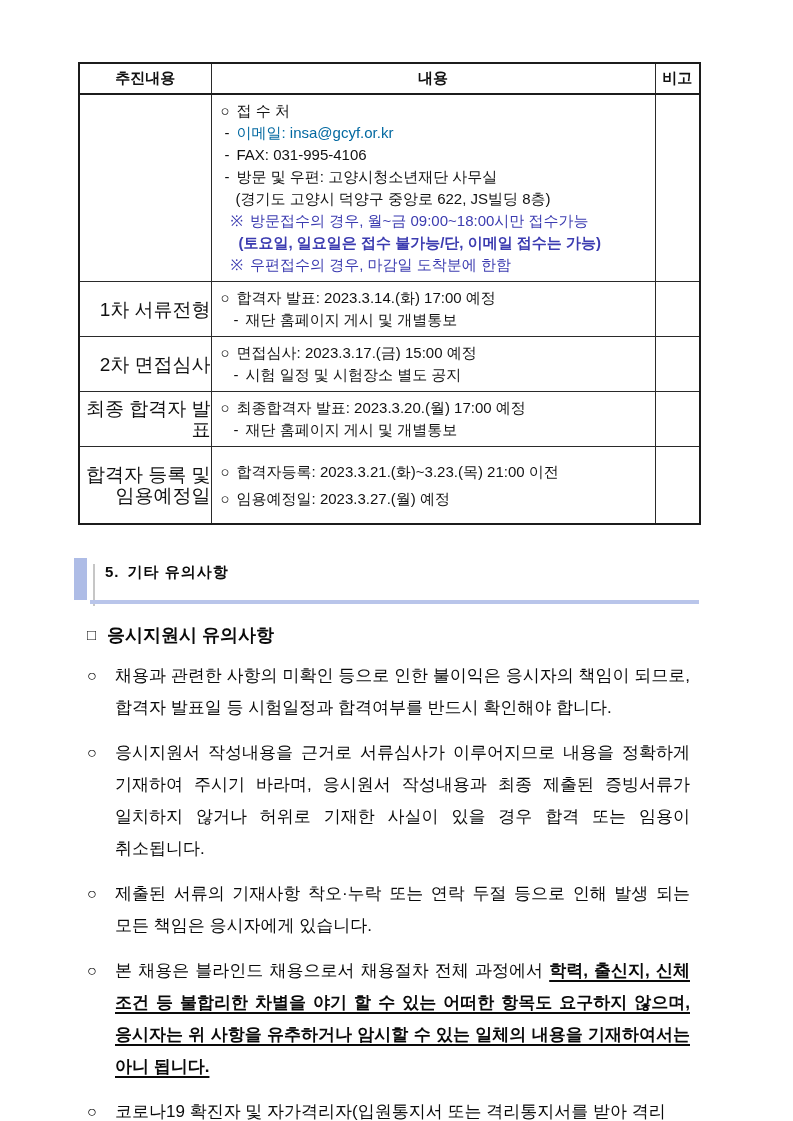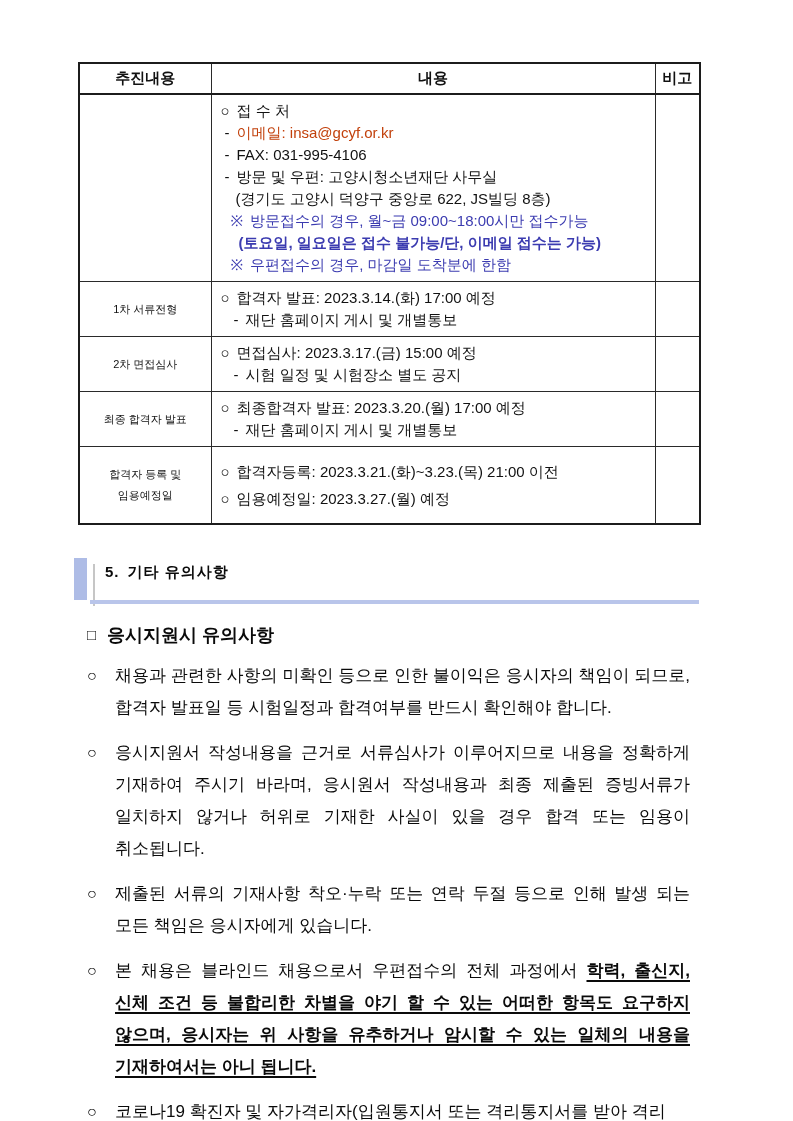--- a/index.html
+++ b/index.html
@@ -17,22 +17,22 @@
     margin:62px 0 0 78px; width:621px;
     border:2px solid #1c1c1c;
   }
   col.c1{width:132px} col.c2{width:444px} col.c3{width:45px}
   .schedule th, .schedule td { border:1px solid #2a2a2a; }
   .schedule thead th {
     height:31px; font-size:15px; font-weight:bold; text-align:center;
     border-bottom:2px solid #1c1c1c; background:#fff;
   }
   td.label {
-    text-align:center; vertical-align:middle;
-    font-size:11px; line-height:21px; white-space:pre-line;
+    text-align:right; vertical-align:middle;
+    font-size:19px; line-height:21px; white-space:pre-line;
   }
   td.content { padding:5px 6px 5px 9px; vertical-align:middle; font-size:15px; }
   td.remark  { background:#fff; }
   .cell-line { display:flex; line-height:22px; }
   .cell-line .mk { flex:0 0 auto; margin-right:7px; }
   .cell-line .tx { flex:1 1 auto; }
   .bold { font-weight:normal; }
   .k-circle { padding-left:0; }
   .k-dash   { padding-left:4px; }
   .k-dash2  { padding-left:13px; }
@@ -104,21 +104,21 @@
     <tbody id="tbody">
         <tr>
           <td class="label"></td>
           <td class="content">
             <div class="cell-line k-circle">
               <span class="mk">○</span>
               <span class="tx">접 수 처</span>
             </div>
             <div class="cell-line k-dash">
               <span class="mk">-</span>
-              <span class="tx" style="color: #c2410c;">이메일: insa@gcyf.or.kr</span>
+              <span class="tx" style="color: #0369a1;">이메일: insa@gcyf.or.kr</span>
             </div>
             <div class="cell-line k-dash">
               <span class="mk">-</span>
               <span class="tx">FAX: 031-995-4106</span>
             </div>
             <div class="cell-line k-dash">
               <span class="mk">-</span>
               <span class="tx">방문 및 우편: 고양시청소년재단 사무실</span>
             </div>
             <div class="cell-line k-cont">
@@ -217,21 +217,21 @@
       <div class="para">
         <span class="mk">○</span>
         <span class="pbody"><span>응시지원서 작성내용을 근거로 서류심사가 이루어지므로 내용을 정확하게 기재하여 주시기 바라며, 응시원서 작성내용과 최종 제출된 증빙서류가 일치하지 않거나 허위로 기재한 사실이 있을 경우 합격 또는 임용이 취소됩니다.</span></span>
       </div>
       <div class="para">
         <span class="mk">○</span>
         <span class="pbody"><span>제출된 서류의 기재사항 착오·누락 또는 연락 두절 등으로 인해 발생 되는 모든 책임은 응시자에게 있습니다.</span></span>
       </div>
       <div class="para">
         <span class="mk">○</span>
-        <span class="pbody"><span>본 채용은 블라인드 채용으로서 우편접수의 전체 과정에서 </span><span class="bu">학력, 출신지, 신체 조건 등 불합리한 차별을 야기 할 수 있는 어떠한 항목도 요구하지 않으며, 응시자는 위 사항을 유추하거나 암시할 수 있는 일체의 내용을 기재하여서는 아니 됩니다.</span></span>
+        <span class="pbody"><span>본 채용은 블라인드 채용으로서 채용절차 전체 과정에서 </span><span class="bu">학력, 출신지, 신체 조건 등 불합리한 차별을 야기 할 수 있는 어떠한 항목도 요구하지 않으며, 응시자는 위 사항을 유추하거나 암시할 수 있는 일체의 내용을 기재하여서는 아니 됩니다.</span></span>
       </div>
       <div class="para">
         <span class="mk">○</span>
         <span class="pbody"><span>코로나19 확진자 및 자가격리자(입원통지서 또는 격리통지서를 받아 격리</span></span>
       </div>
     </div>
 
 </div>
 
 </body></html>

